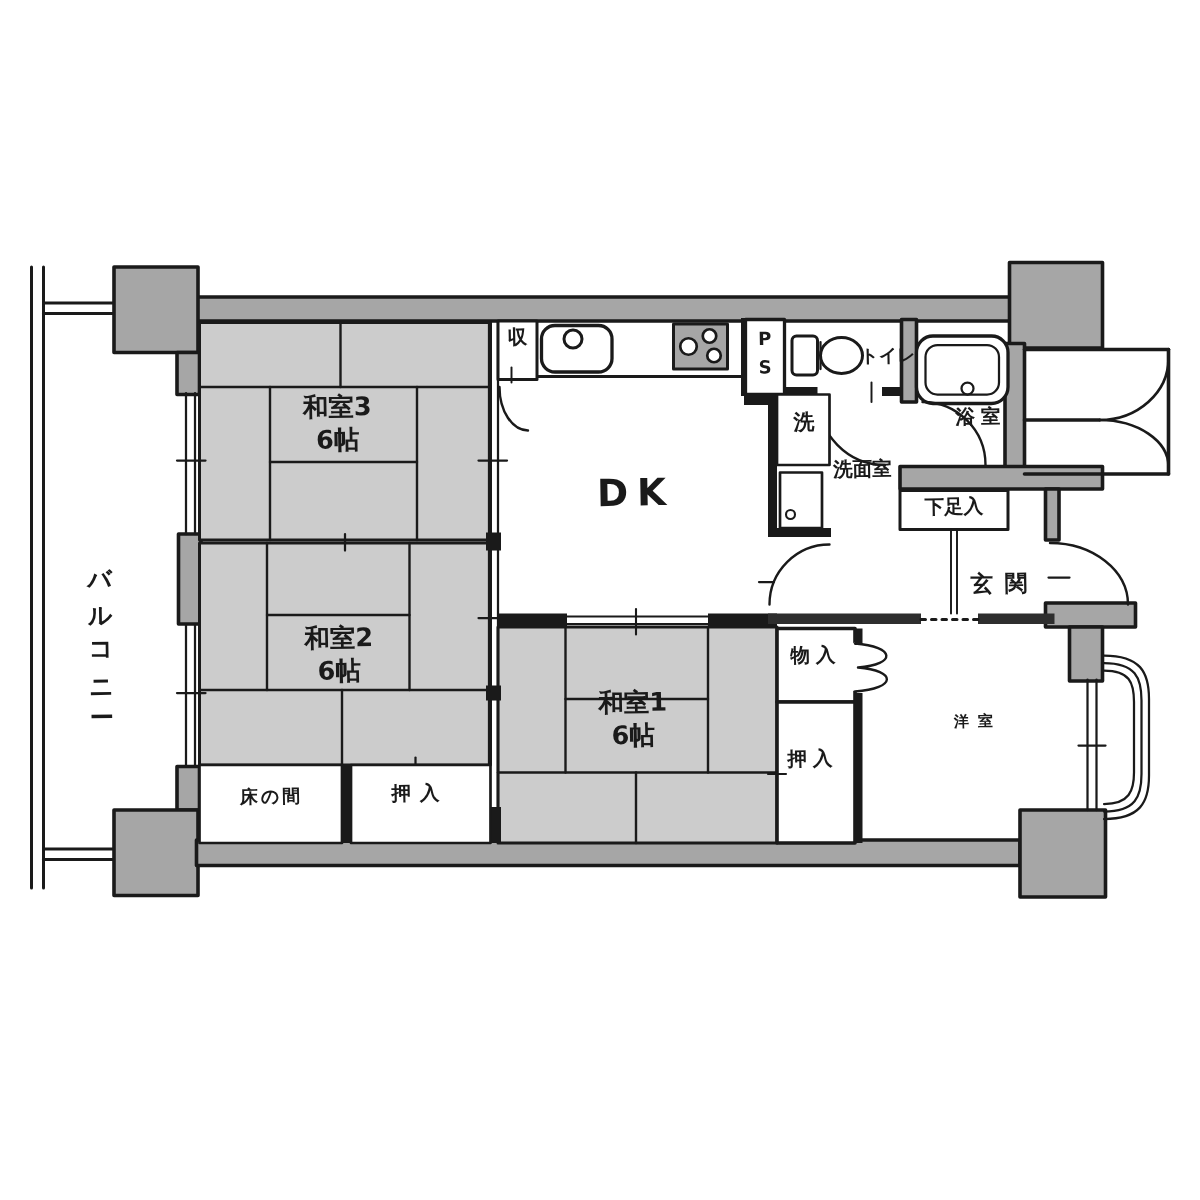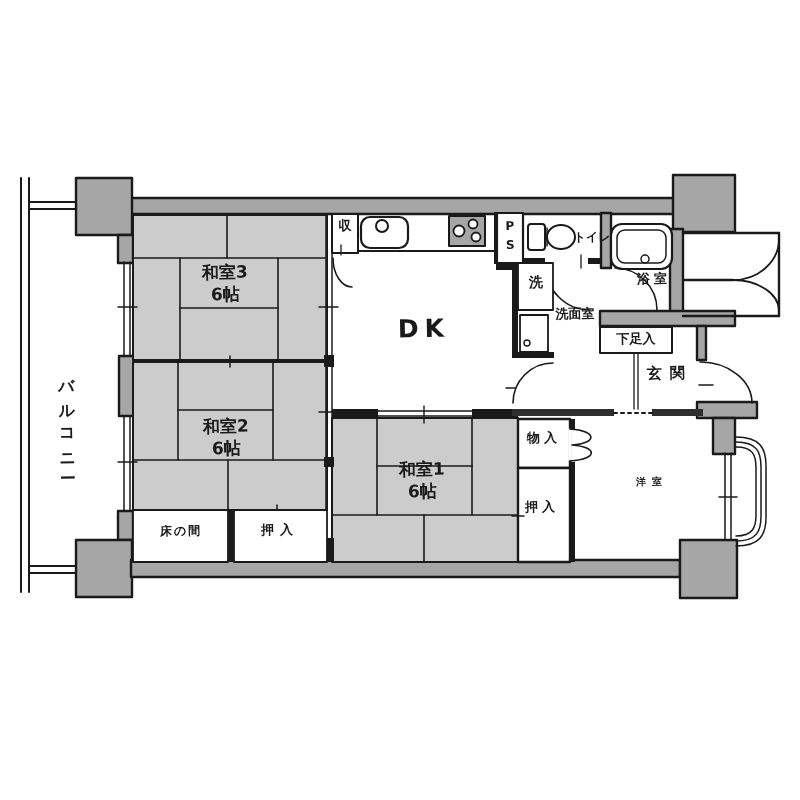--- a/index.html
+++ b/index.html
@@ -237,21 +237,21 @@
 
 <div class="lbl two" style="left:367px;top:458px;width:110px;font-size:17px;">
   <div>和室1</div>
   <div>6帖</div>
 </div>
 
 <div class="lbl" style="left:388px;top:313px;width:72px;font-size:25px;letter-spacing:6px;">DK</div>
 
 <div class="lbl" style="left:622px;top:476px;width:60px;font-size:10px;letter-spacing:6px;">洋室</div>
 
-<div class="lbl" style="left:640px;top:364px;width:60px;font-size:15px;letter-spacing:8px;">玄関</div>
+<div class="lbl" style="left:640px;top:380px;width:60px;font-size:15px;letter-spacing:8px;">玄関</div>
 
 <div class="lbl" style="left:631px;top:271px;width:46px;font-size:13px;letter-spacing:4px;">浴室</div>
 
 <div class="lbl" style="left:547px;top:306px;width:56px;font-size:13px;">洗面室</div>
 
 <div class="lbl" style="left:571px;top:230px;width:42px;font-size:12px;font-family:Liberation Serif, serif;">トイレ</div>
 
 <div class="lbl" style="left:148px;top:524px;width:66px;font-size:12px;letter-spacing:2px;">床の間</div>
 
 <div class="lbl" style="left:253px;top:522px;width:54px;font-size:13px;letter-spacing:6px;">押入</div>

